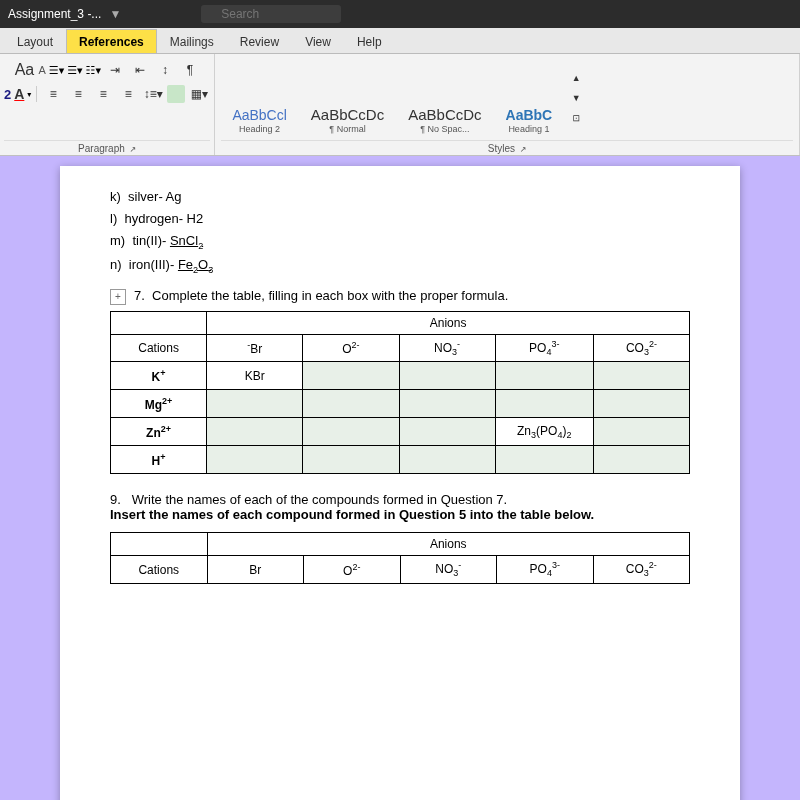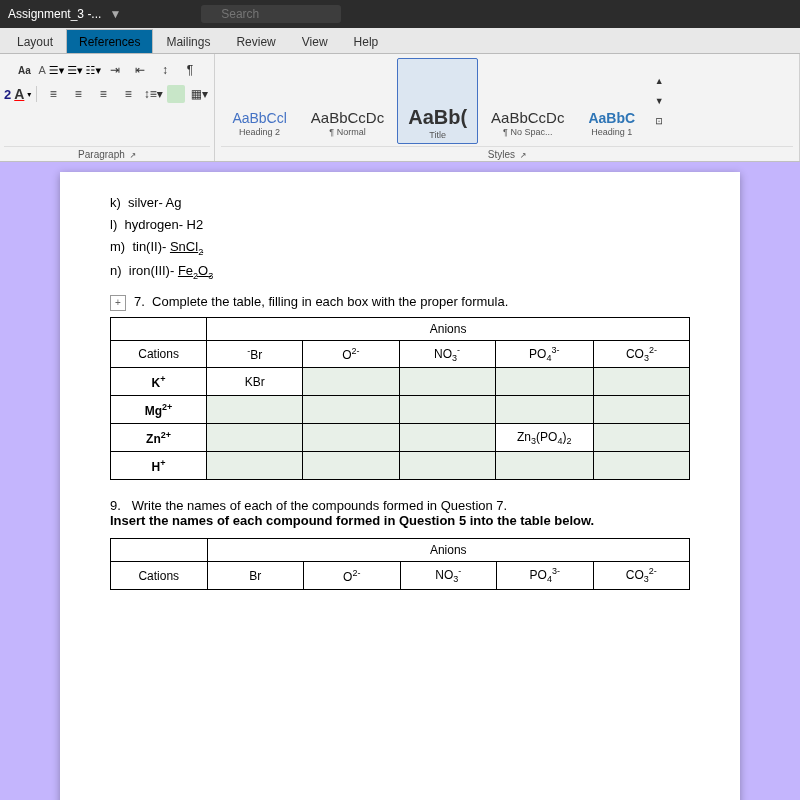--- a/index.html
+++ b/index.html
@@ -51,24 +51,24 @@
       color: #333;
       cursor: pointer;
       border: 1px solid transparent;
       border-bottom: none;
       background: transparent;
       height: 24px;
       display: flex;
       align-items: center;
     }
     .ribbon-tab.active {
-      background: #0369a1;
+      background: #fde047;
       border-color: #bbb;
       color: #000;
-      font-weight: 400;
+      font-weight: 700;
     }
 
     
     .main-content {
       background: #c4b5fd;
       flex: 1;
       display: flex;
       justify-content: center;
       padding: 10px;
       overflow-y: auto;
@@ -265,21 +265,21 @@
     <div class="ribbon-tab">View</div>
     <div class="ribbon-tab">Help</div>
   </div>
 
   <div style="display:flex; align-items:stretch; min-height:90px; background:#f3f3f3; border-bottom:1px solid #c0c0c0;">
 
     <div class="ribbon-section" style="padding-top:4px;">
       <div class="ribbon-section-content" style="flex-direction:column; gap:0;">
 
         <div style="display:flex; align-items:center; gap:3px; padding:2px 0;">
-          <button class="fmt-btn" style="font-size:10px; font-weight:bold;">Aa</button>
+          <button class="fmt-btn" style="font-size:16px; font-weight:normal;">Aa</button>
           <span style="font-size:11px; color:#555;">A</span>
           <span style="font-size:11px; cursor:pointer;">☰▾</span>
           <span style="font-size:11px; cursor:pointer;">☰▾</span>
           <span style="font-size:11px; cursor:pointer;">☷▾</span>
           <button class="fmt-btn">⇥</button>
           <button class="fmt-btn">⇤</button>
           <button class="fmt-btn">↕</button>
           <button class="fmt-btn">¶</button>
         </div>
 
@@ -309,24 +309,20 @@
         <div class="style-item heading2-style">
           <span class="s-text">AaBbCcl</span>
           <span class="s-label">Heading 2</span>
         </div>
 
         <div class="style-item">
           <span class="s-text normal-style">AaBbCcDc</span>
           <span class="s-label">¶ Normal</span>
         </div>
 
-        <div class="style-item active-style title-style">
-          <span class="s-text" style="font-size:20px; font-weight:bold;">AaBb(</span>
-          <span class="s-label">Title</span>
-        </div>
 
         <div class="style-item">
           <span class="s-text">AaBbCcDc</span>
           <span class="s-label">¶ No Spac...</span>
         </div>
 
         <div class="style-item heading1-style">
           <span class="s-text">AaBbC</span>
           <span class="s-label">Heading 1</span>
         </div>

